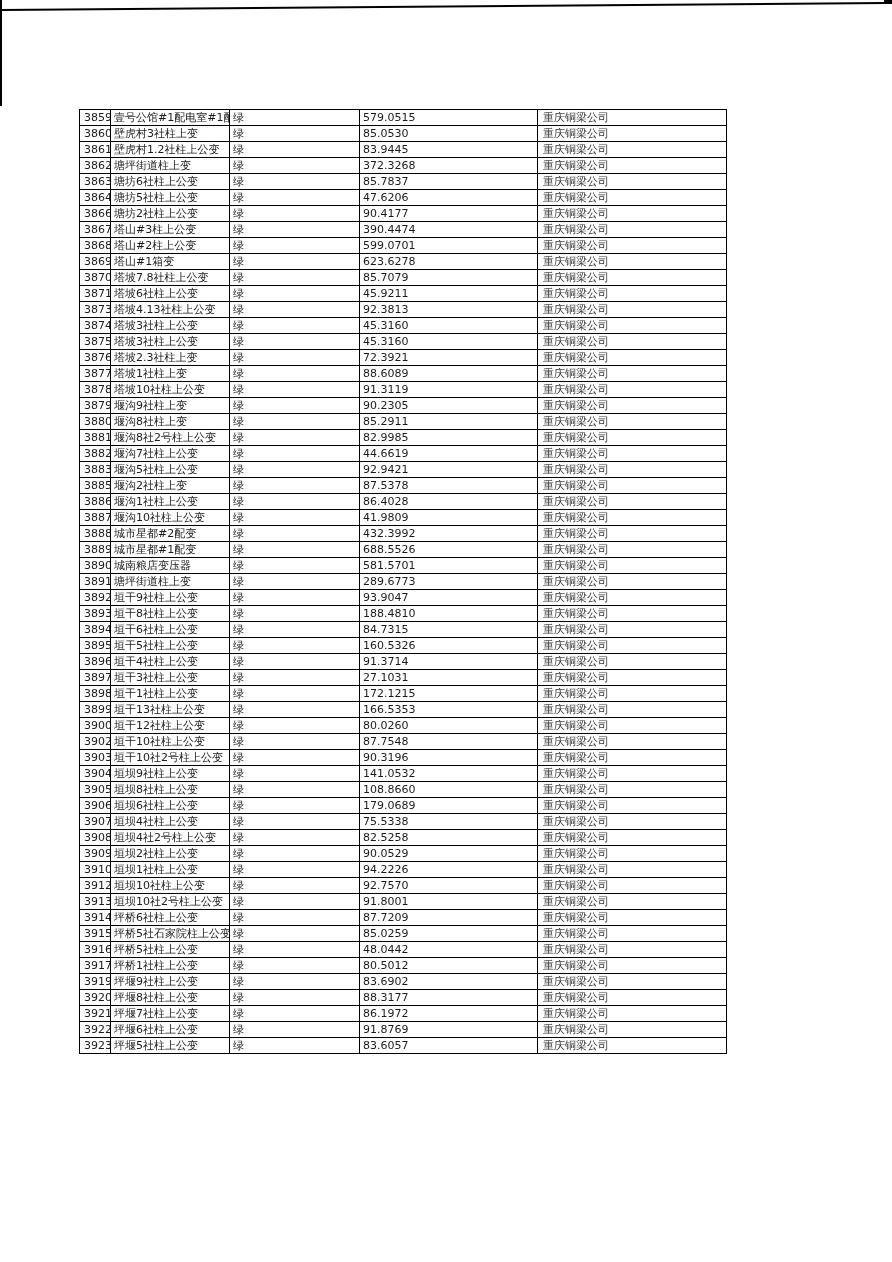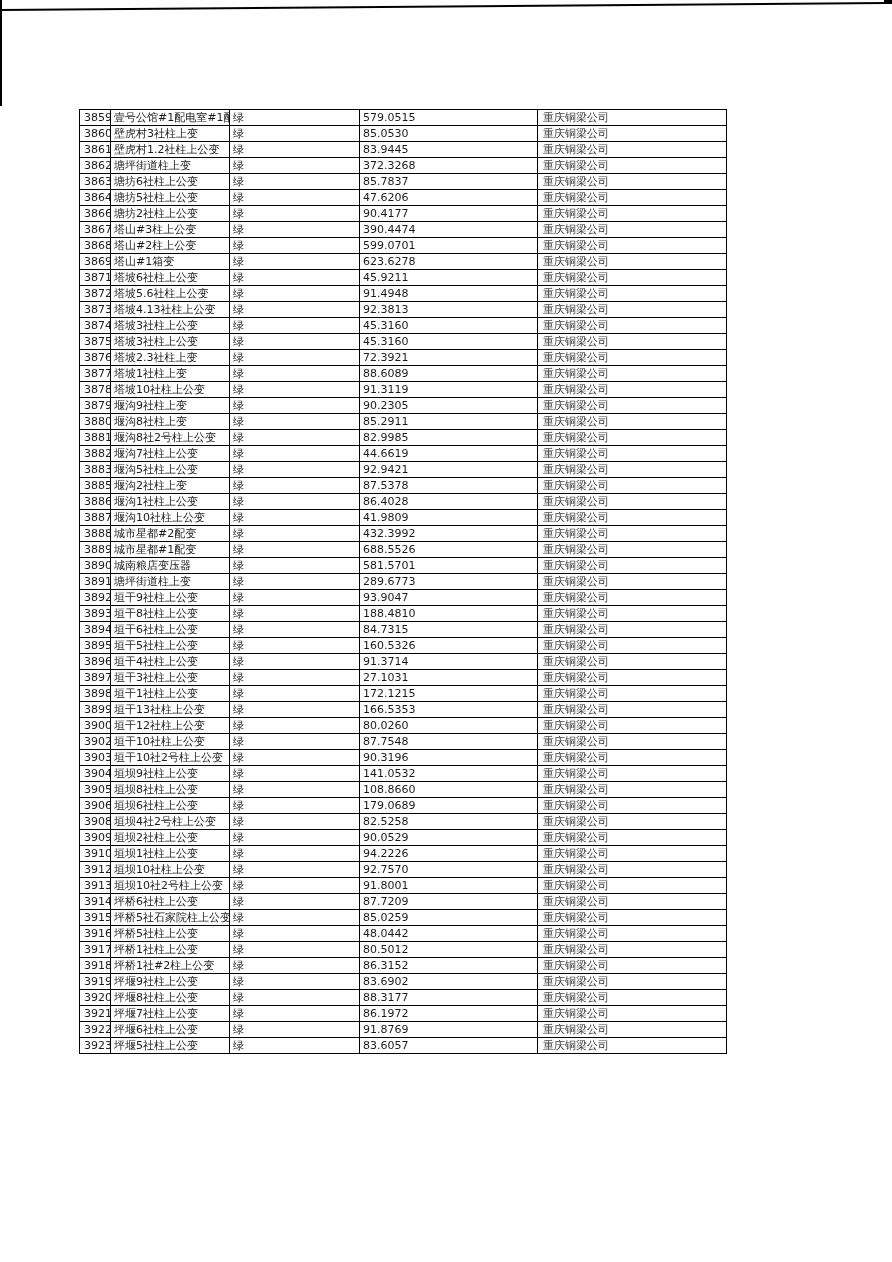--- a/index.html
+++ b/index.html
@@ -154,34 +154,34 @@
           <td class="col-company">重庆铜梁公司</td>
         </tr>
         <tr>
           <td class="col-id">3869</td>
           <td class="col-name">塔山#1箱变</td>
           <td class="col-status">绿</td>
           <td class="col-value">623.6278</td>
           <td class="col-company">重庆铜梁公司</td>
         </tr>
         <tr>
+          <td class="col-id">3870</td>
+          <td class="col-name">塔坡7.8社柱上公变</td>
+          <td class="col-status">绿</td>
+          <td class="col-value">85.7079</td>
+          <td class="col-company">重庆铜梁公司</td>
+        </tr>
+        <tr>
           <td class="col-id">3871</td>
           <td class="col-name">塔坡6社柱上公变</td>
           <td class="col-status">绿</td>
           <td class="col-value">45.9211</td>
           <td class="col-company">重庆铜梁公司</td>
         </tr>
         <tr>
-          <td class="col-id">3872</td>
-          <td class="col-name">塔坡5.6社柱上公变</td>
-          <td class="col-status">绿</td>
-          <td class="col-value">91.4948</td>
-          <td class="col-company">重庆铜梁公司</td>
-        </tr>
-        <tr>
           <td class="col-id">3873</td>
           <td class="col-name">塔坡4.13社柱上公变</td>
           <td class="col-status">绿</td>
           <td class="col-value">92.3813</td>
           <td class="col-company">重庆铜梁公司</td>
         </tr>
         <tr>
           <td class="col-id">3874</td>
           <td class="col-name">塔坡3社柱上公变</td>
           <td class="col-status">绿</td>
@@ -392,20 +392,27 @@
           <td class="col-company">重庆铜梁公司</td>
         </tr>
         <tr>
           <td class="col-id">3906</td>
           <td class="col-name">垣坝6社柱上公变</td>
           <td class="col-status">绿</td>
           <td class="col-value">179.0689</td>
           <td class="col-company">重庆铜梁公司</td>
         </tr>
         <tr>
+          <td class="col-id">3907</td>
+          <td class="col-name">垣坝4社柱上公变</td>
+          <td class="col-status">绿</td>
+          <td class="col-value">75.5338</td>
+          <td class="col-company">重庆铜梁公司</td>
+        </tr>
+        <tr>
           <td class="col-id">3908</td>
           <td class="col-name">垣坝4社2号柱上公变</td>
           <td class="col-status">绿</td>
           <td class="col-value">82.5258</td>
           <td class="col-company">重庆铜梁公司</td>
         </tr>
         <tr>
           <td class="col-id">3909</td>
           <td class="col-name">垣坝2社柱上公变</td>
           <td class="col-status">绿</td>
@@ -452,27 +459,20 @@
           <td class="col-name">坪桥5社柱上公变</td>
           <td class="col-status">绿</td>
           <td class="col-value">48.0442</td>
           <td class="col-company">重庆铜梁公司</td>
         </tr>
         <tr>
           <td class="col-id">3917</td>
           <td class="col-name">坪桥1社柱上公变</td>
           <td class="col-status">绿</td>
           <td class="col-value">80.5012</td>
-          <td class="col-company">重庆铜梁公司</td>
-        </tr>
-        <tr>
-          <td class="col-id">3918</td>
-          <td class="col-name">坪桥1社#2柱上公变</td>
-          <td class="col-status">绿</td>
-          <td class="col-value">86.3152</td>
           <td class="col-company">重庆铜梁公司</td>
         </tr>
         <tr>
           <td class="col-id">3919</td>
           <td class="col-name">坪堰9社柱上公变</td>
           <td class="col-status">绿</td>
           <td class="col-value">83.6902</td>
           <td class="col-company">重庆铜梁公司</td>
         </tr>
         <tr>

